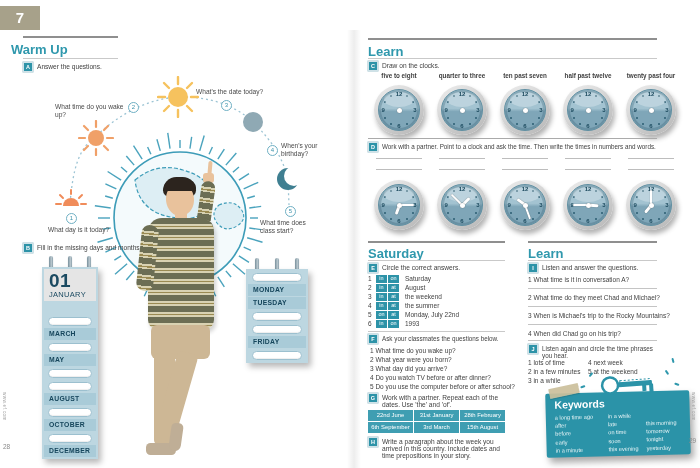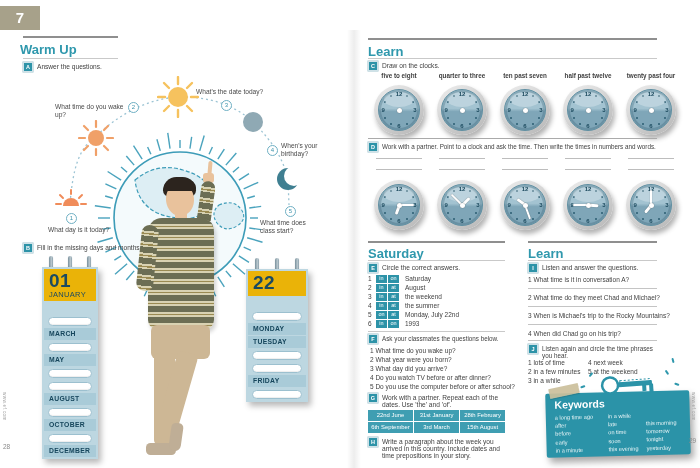--- a/index.html
+++ b/index.html
@@ -39,21 +39,21 @@
   .skin{background:#e9c29c;}
   .khaki{background:#cdb795;}
   .shoe{background:#bfae96;border-radius:6px 10px 6px 6px;}
 
   
   .cal{position:absolute;}
   .ring{position:absolute;top:0;width:4px;height:14px;border-radius:2px;
         background:linear-gradient(90deg,#78909c,#b9c7ce 60%,#8aa0ab);box-shadow:0 1px 1px rgba(0,0,0,.3);}
   .cal-body{position:relative;margin-top:11px;background:#bdd7e1;padding:2px;
             box-shadow:3px 4px 6px rgba(0,0,0,.28);}
-  .cal-big{background:#eab308;padding:3px 0 2px 5px;margin-bottom:14px;}
+  .cal-big{background:#e5e5e5;padding:3px 0 2px 5px;margin-bottom:14px;}
   .cal-bignum{font-size:19px;font-weight:bold;color:#1b4a61;line-height:18px;letter-spacing:.5px;}
   .cal-biglabel{font-size:7.5px;font-weight:normal;color:#1b4a61;letter-spacing:.3px;}
   .cal-label{height:12px;line-height:12px;background:#a9cbd8;color:#16465c;font-size:6.8px;
              font-weight:bold;padding-left:5px;margin-bottom:1px;letter-spacing:.3px;}
   .cal-blank{height:12px;background:#bdd7e1;margin-bottom:1px;position:relative;}
   .cal-blank .pill{position:absolute;left:4px;right:4px;top:1.5px;bottom:1.5px;background:#fff;
                    border:1px solid #9cc0cf;border-radius:5px;box-shadow:inset 0 -1px 1px rgba(0,0,0,.07);}
 
   
   .clock{position:absolute;width:50px;height:50px;border-radius:50%;
@@ -109,21 +109,21 @@
           background:linear-gradient(90deg,rgba(0,0,0,0) 0,rgba(0,0,0,.07) 50%,rgba(0,0,0,0) 100%);}
 </style>
 </head>
 <body>
 
 <div class="spread">
 
   <div class="abs unitbox">7</div>
 
   <div class="abs rule2" style="left:23px;top:36px;width:95px;"></div>
-  <div class="abs h-section" style="left:20px;top:42px;">Warm Up</div>
+  <div class="abs h-section" style="left:11px;top:42px;">Warm Up</div>
   <div class="abs rule1" style="left:23px;top:58px;width:95px;"></div>
   <div class="abs exrow" style="left:23px;top:62px;">
     <span class="exletter">A</span><span class="txt">Answer the questions.</span>
   </div>
 
   <svg class="abs" style="left:23px;top:85px;" width="322" height="222" viewBox="0 0 322 222">
     <path d="M 47 118 C 50 85 55 64 72 52 C 95 30 124 14 154 12 C 185 11 212 20 230 37 C 248 55 260 72 265 95 L 266 120" fill="none" stroke="#9cc4d4" stroke-width="1.3" stroke-dasharray="2,3"></path>
     <g stroke="#4aa3bd" stroke-width="1.4">
       <g id="ticks">
           <line x1="227" y1="133" x2="235" y2="133"></line>
@@ -283,23 +283,20 @@
         </div>
       <div class="cal-label" style="margin-bottom:0;">DECEMBER</div>
     </div>
   </div>
 
   <div class="cal" style="left:246px;top:258px;width:62px;z-index:6;">
     <span class="ring" style="left:9px;"></span>
     <span class="ring" style="left:29px;"></span>
     <span class="ring" style="left:49px;"></span>
     <div class="cal-body">
-      <div class="cal-big" style="padding-bottom:4px;">
-        <div class="cal-bignum">22</div>
-      </div>
       <div class="cal-blank">
           <span class="pill"></span>
         </div>
       <div class="cal-label">MONDAY</div>
       <div class="cal-label">TUESDAY</div>
       <div class="cal-blank">
           <span class="pill"></span>
         </div>
       <div class="cal-blank">
           <span class="pill"></span>

